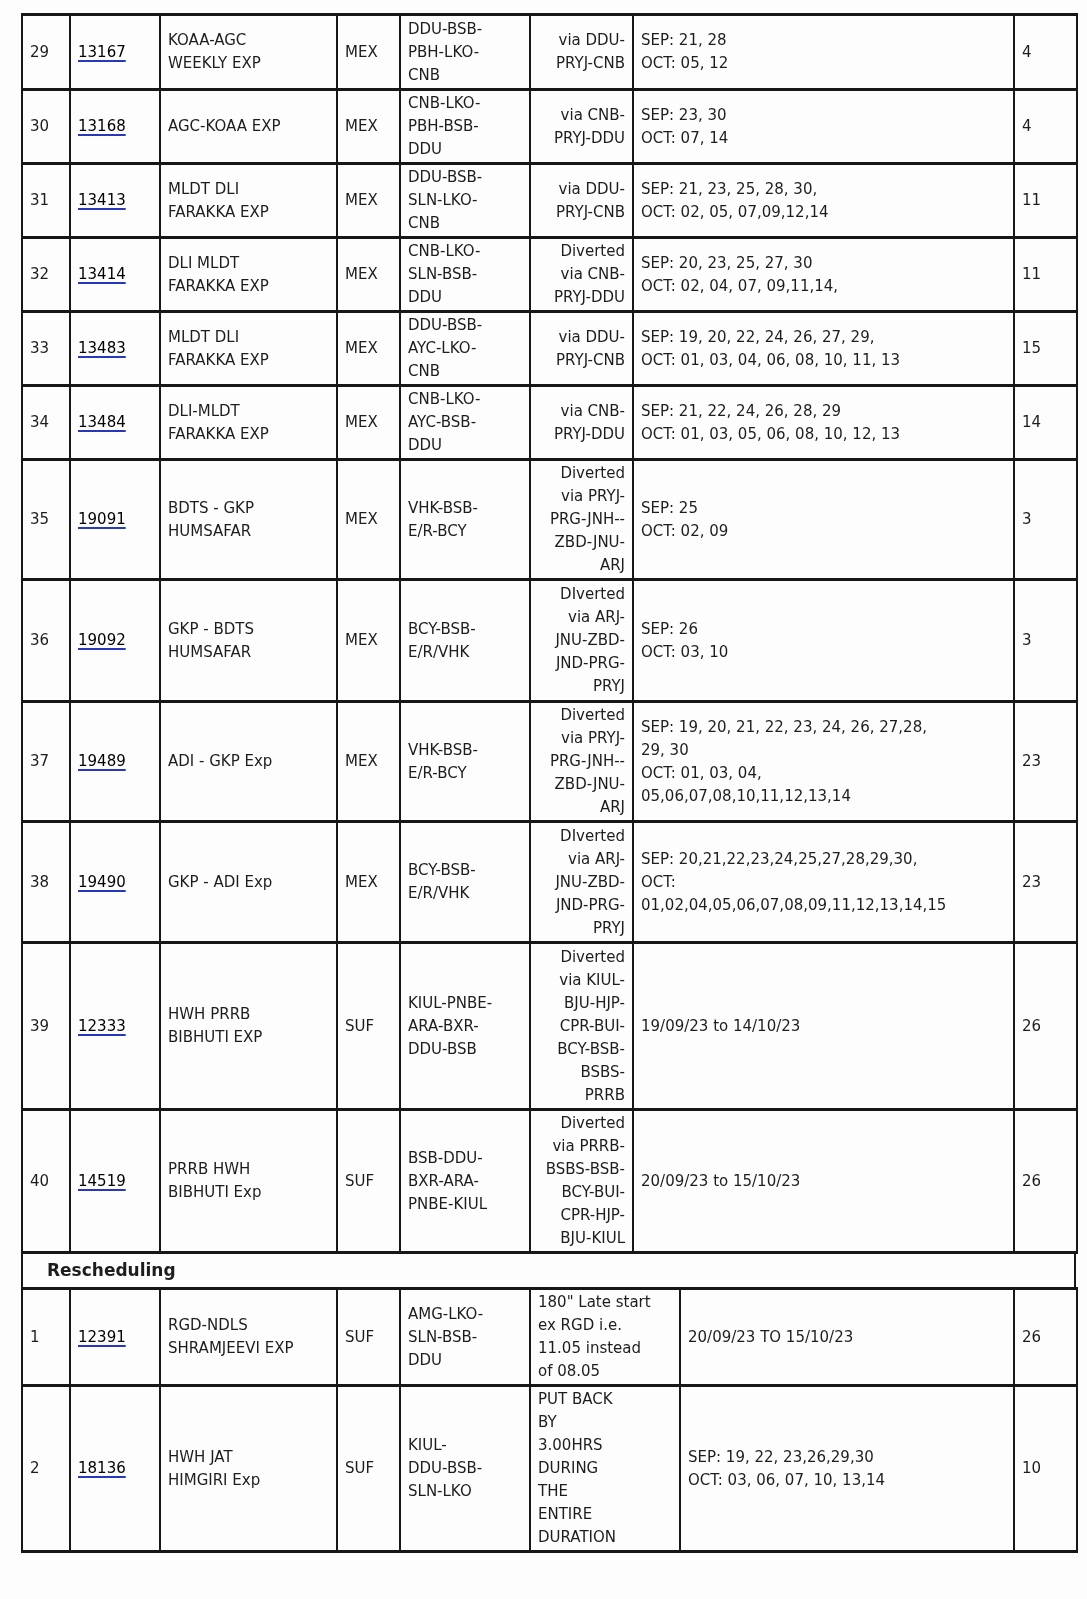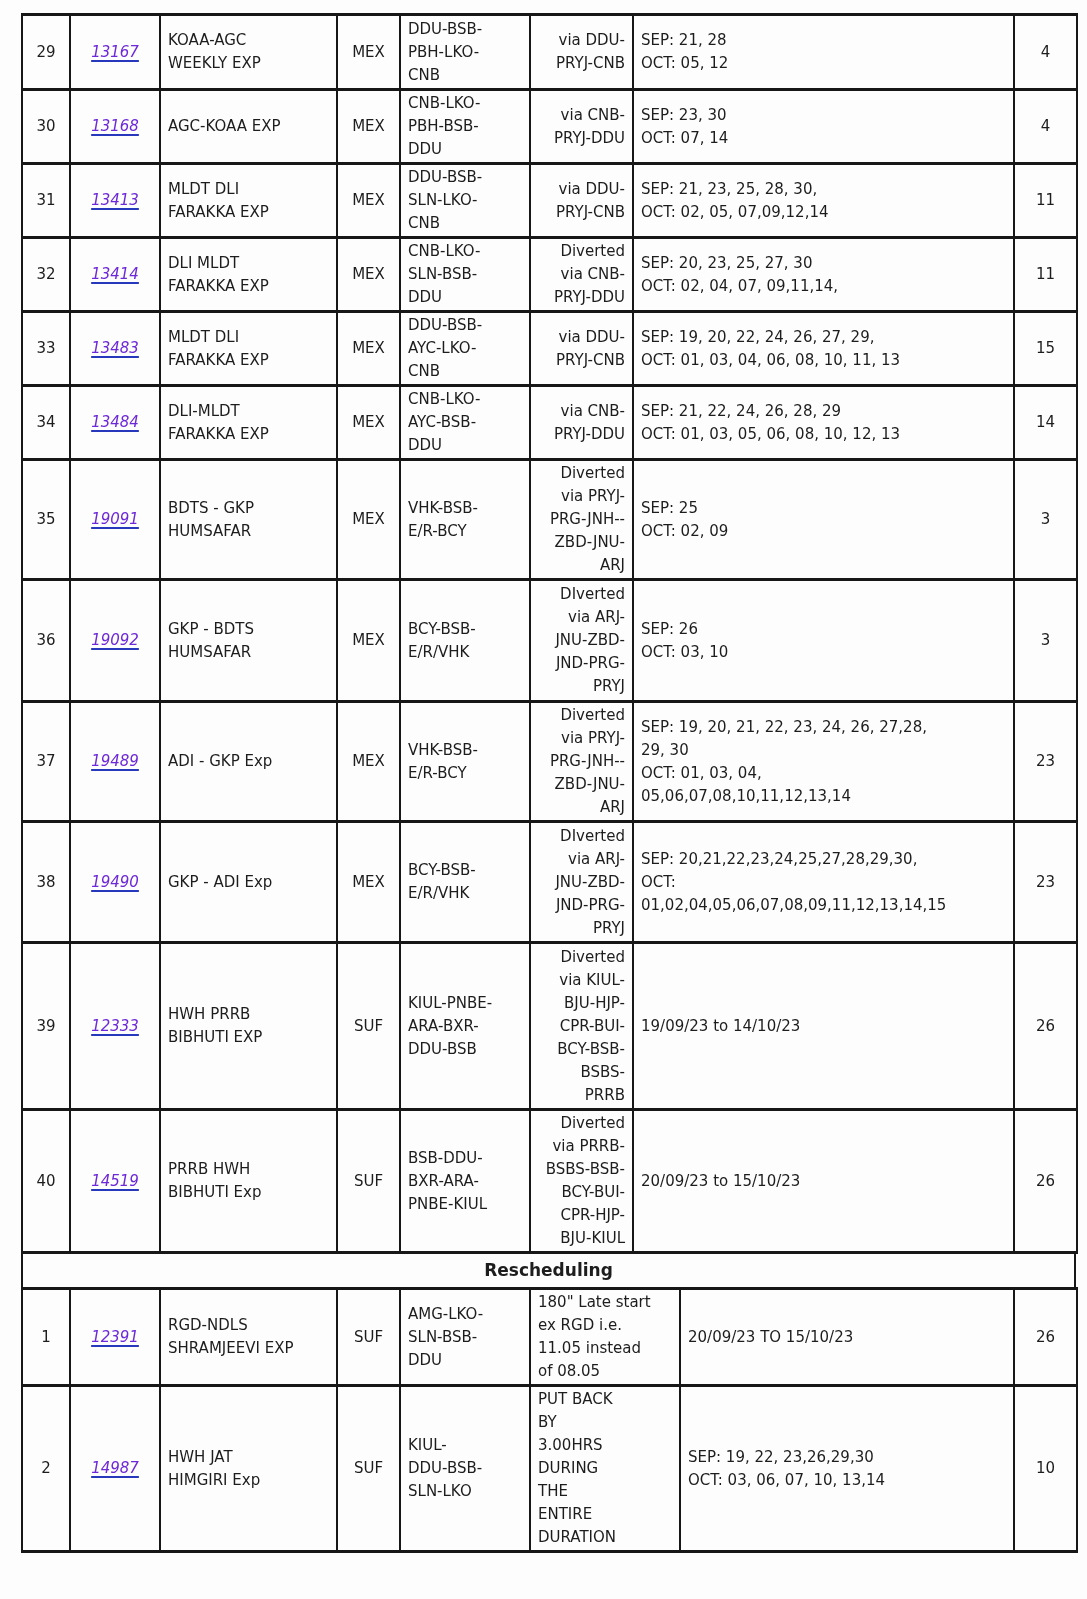--- a/index.html
+++ b/index.html
@@ -11,32 +11,31 @@
   }
   .wrap { position:absolute; top:13px; left:21px; }
   table.tbl { border-collapse:collapse; table-layout:fixed; width:1055px; }
   table.mt { margin-top:-3px; }
   .tbl td {
     border-left:2px solid #171717; border-right:2px solid #171717;
     border-top:3px solid #171717; border-bottom:3px solid #171717;
     padding:1px 7px; font-size:15px; line-height:23px;
     vertical-align:middle; overflow:hidden; word-wrap:break-word;
   }
-  .c   { text-align:center; }
+  .c   { text-align:left; }
   .pre { white-space:pre-line; }
   .top { vertical-align:top; padding-top:5px; }
   .bot { vertical-align:bottom; padding-bottom:5px;text-align:right; }
-  .banner td { font-weight:700; font-size:17px; text-align:center; padding:5px 7px; }
+  .banner td { font-weight:700; font-size:17px; text-align:left; padding:5px 24px; }
   a.tn {
-    color:#6d28d9; cursor:pointer;
+    color:#000000; cursor:pointer;
     text-decoration:underline;
     text-decoration-color:#2838bd;
     text-decoration-thickness:2px;
     text-underline-offset:3px;
-    font-style:italic;
   }
 </style>
 </head>
 <body>
 
 <div class="wrap">
 
   <table class="tbl">
     <colgroup>
       <col style="width:48px">
@@ -279,21 +278,21 @@
 DDU</td>
       <td class="pre top">180" Late start
 ex RGD i.e.
 11.05 instead
 of 08.05</td>
       <td class="pre top">20/09/23 TO 15/10/23</td>
       <td class="c">26</td>
     </tr>
     <tr style="height:165px">
       <td class="c">2</td>
-      <td class="c"><a class="tn">14987</a></td>
+      <td class="c"><a class="tn">18136</a></td>
       <td class="pre">HWH JAT
 HIMGIRI Exp</td>
       <td class="c">SUF</td>
       <td class="pre">KIUL-
 DDU-BSB-
 SLN-LKO</td>
       <td class="pre top">PUT BACK
 BY
 3.00HRS
 DURING

